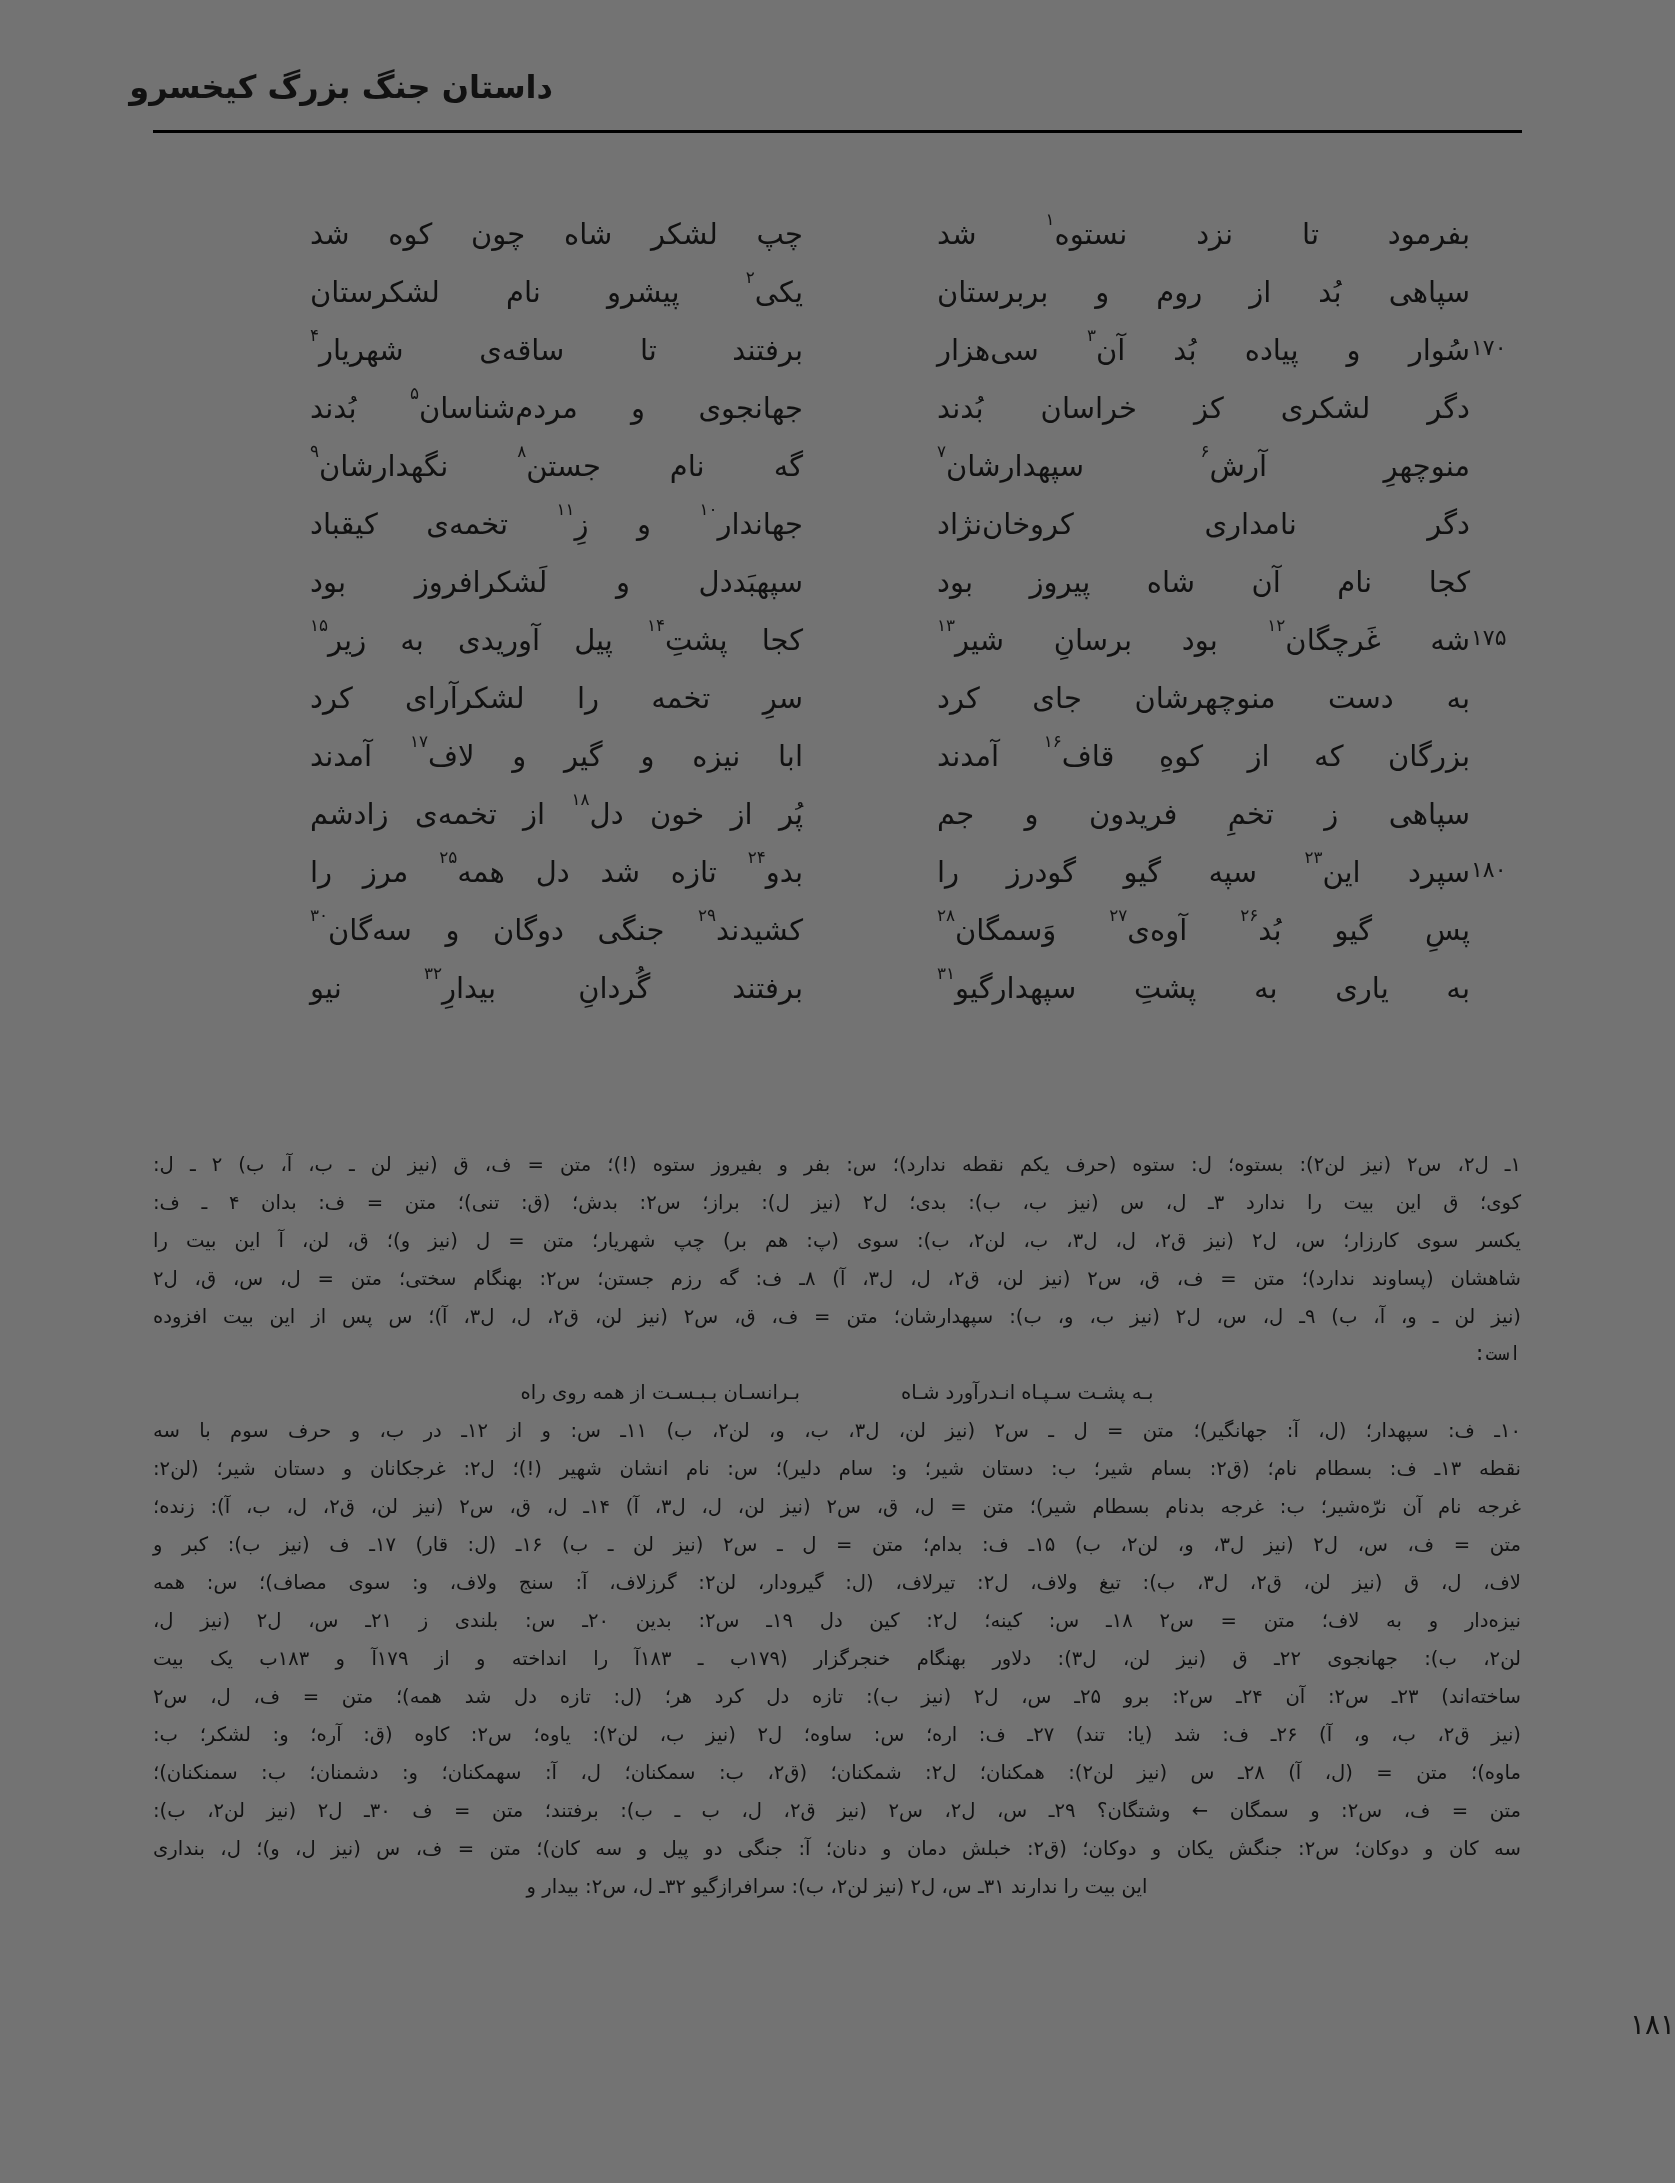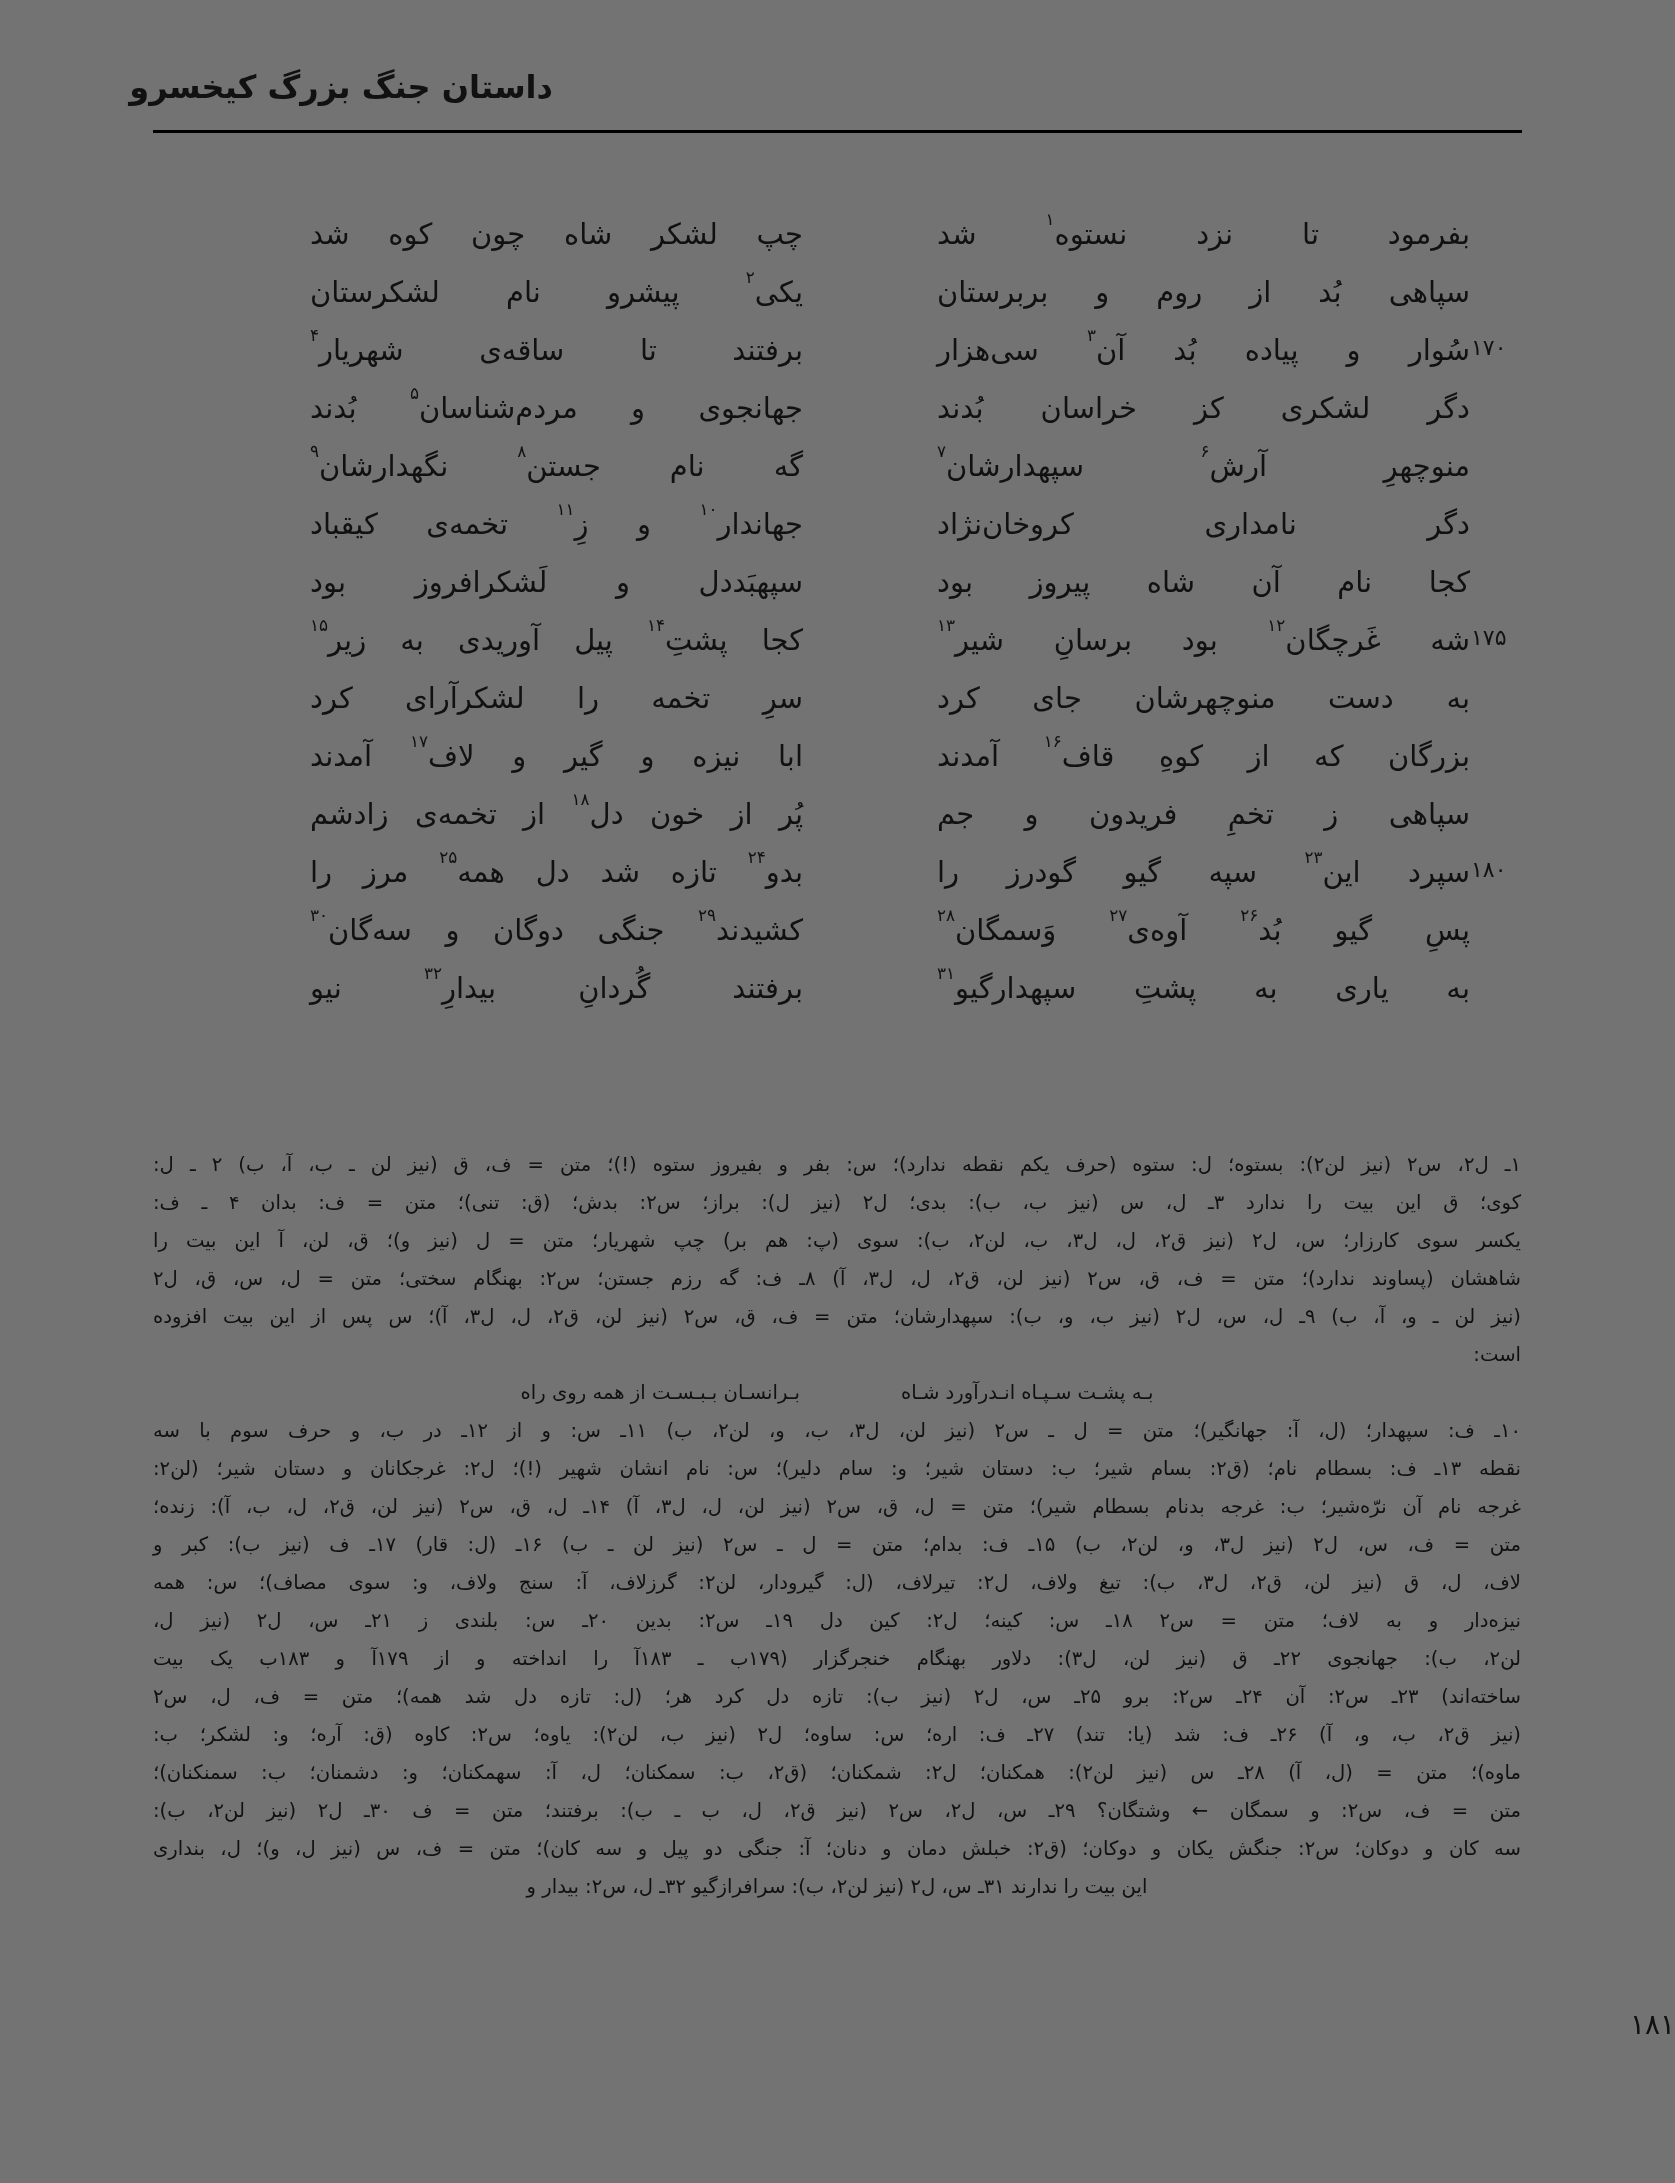--- a/index.html
+++ b/index.html
@@ -34,21 +34,21 @@
   sup{font-size:0.58em;line-height:0;position:relative;top:-0.45em;}
   .footnotes{
     position:absolute;left:154px;top:1146px;width:1368px;
     font-size:19.6px;
   }
   .fnline{
     height:38px;line-height:38px;white-space:nowrap;
     text-align:justify;text-align-last:justify;
     overflow:visible;
   }
-  .fnline.right{text-align:center;text-align-last:right;}
+  .fnline.right{text-align:center;text-align-last:right;font-family:Liberation Mono, monospace;}
   .fnline.center{text-align:center;text-align-last:center;}
   .fnverse{
     height:38px;line-height:38px;
     display:flex;flex-direction:row;justify-content:center;gap:101px;
   }
   .page-number{
     position:absolute;left:0;top:2008px;width:1676px;
     text-align:right;font-size:28px;
   }
 </style>

